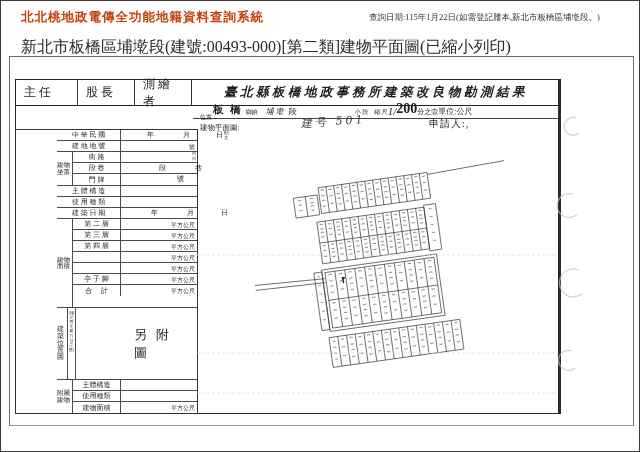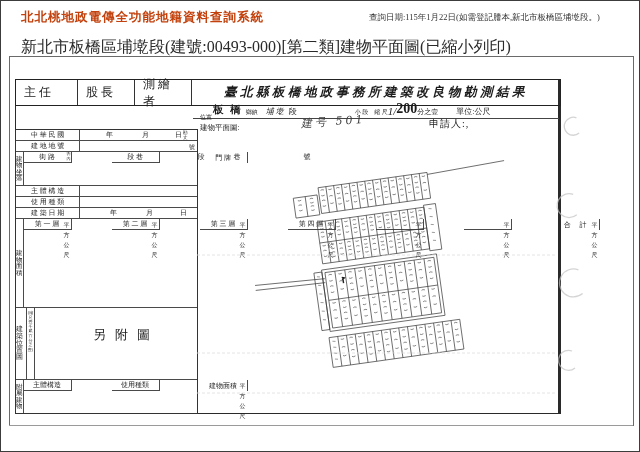--- a/index.html
+++ b/index.html
@@ -27,35 +27,35 @@
   .plan-label{left:199px;top:119px;font-size:6px;line-height:1.5;color:#222;}
   .plan-label b{font-size:7.5px;font-weight:400;}
   .handwritten{left:300px;top:113px;font-size:11px;font-style:italic;color:#3d3d3d;
     transform:rotate(-4deg);letter-spacing:3px;font-family:"DejaVu Serif",serif;}
   .applicant{left:428px;top:116px;font-size:10px;color:#222;letter-spacing:1px;}
   
   .form-box{left:14px;top:78px;width:546px;height:335px;border:1.5px solid #2a2a2a;
     box-sizing:border-box;}
   
   .ltable{left:14px;top:128px;width:183px;height:285px;border:1.2px solid #333;
-    box-sizing:border-box;display:flex;flex-direction:column;background:transparent;}
+    box-sizing:border-box;display:flex;flex-direction:column;background:transparent;padding-left:41px;}
   .trow{display:flex;border-bottom:1px solid #4a4a4a;box-sizing:border-box;height:11px;
     font-size:7px;line-height:10px;}
   .trow:last-child{border-bottom:none;}
   .lab{width:64px;border-right:1px solid #4a4a4a;box-sizing:border-box;
     display:flex;align-items:center;justify-content:center;white-space:nowrap;}
   .lab-n{width:48px;border-right:1px solid #4a4a4a;box-sizing:border-box;
     display:flex;align-items:center;justify-content:center;white-space:nowrap;}
   .gcol{width:16px;border-right:1px solid #4a4a4a;box-sizing:border-box;
     display:flex;flex-direction:column;align-items:center;justify-content:space-around;
     font-size:6.5px;line-height:1;padding:2px 0;}
   .val{flex:1;position:relative;font-size:7px;}
   .group{display:flex;border-bottom:1px solid #4a4a4a;}
   .group:last-child{border-bottom:none;}
-  .gi{flex:1;display:flex;flex-direction:row;gap:40px;}
+  .gi{flex:1;display:flex;flex-direction:column;}
   .gi .trow:last-child{border-bottom:none;}
   .unit{position:absolute;right:2px;top:1px;font-size:6px;color:#222;}
   .micro-v{position:absolute;right:0;top:0;width:6px;font-size:4px;line-height:4.5px;
     word-break:break-all;color:#333;text-align:center;}
   .seg{position:absolute;font-size:7px;}
   .stack2{display:inline-block;vertical-align:top;font-size:4.5px;line-height:5px;width:6px;}
   
   .pos-note{width:7px;font-size:4px;line-height:4.6px;word-break:break-all;
     color:#2a2a2a;text-align:center;padding-top:3px;}
   .attached{flex:1;position:relative;}
@@ -90,21 +90,21 @@
   <div class="abs loc-row">
     <span style="font-size:10.5px;font-weight:700;letter-spacing:2px;margin-left:16px;margin-top:41px;">板 橋</span>
     <span style="font-size:6px;margin-left:3px;">鄉鎮</span>
     <span style="font-size:8px;font-style:italic;margin-left:8px;">埔 墘</span>
     <span style="font-size:8px;margin-left:5px;">段</span>
     <span style="font-size:6px;margin-left:58px;">小 段</span>
     <span style="font-size:6px;margin-left:6px;">縮 尺</span>
     <span style="font-size:11px;font-style:italic;">1/</span>
     <span style="font-size:14px;font-weight:700;">200</span>
     <span style="font-size:7px;">分之壹</span>
-    <span style="font-size:8px;margin-left:18px;">單位:公尺</span>
+    <span style="font-size:8px;margin-left:0;">單位:公尺</span>
   </div>
   <div class="abs underline"></div>
 
   <div class="abs plan-label" style="top:112px;">
     <span>位置</span><br>
     <b>建物平面圖:</b>
   </div>
   <div class="abs handwritten">建号 501</div>
   <div class="abs applicant">申請人:,</div>
 
@@ -166,26 +166,20 @@
         <span class="seg" style="left:30px;">年</span>
         <span class="seg" style="left:66px;">月</span>
         <span class="seg" style="left:100px;">日</span>
       </div>
     </div>
 
     <div class="group" style="height:88px;">
       <div class="gcol">建物面積</div>
       <div class="gi" id="floor-rows">
           <div class="trow">
-            <div class="lab-n">第 一 層</div>
-            <div class="val">
-              <span class="unit">平方公尺</span>
-            </div>
-          </div>
-          <div class="trow">
             <div class="lab-n">第 二 層</div>
             <div class="val">
               <span class="unit">平方公尺</span>
             </div>
           </div>
           <div class="trow">
             <div class="lab-n">第 三 層</div>
             <div class="val">
               <span class="unit">平方公尺</span>
             </div>
@@ -197,20 +191,26 @@
             </div>
           </div>
           <div class="trow">
             <div class="lab-n"></div>
             <div class="val">
               <span class="unit">平方公尺</span>
             </div>
           </div>
           <div class="trow">
             <div class="lab-n"></div>
+            <div class="val">
+              <span class="unit">平方公尺</span>
+            </div>
+          </div>
+          <div class="trow">
+            <div class="lab-n">亭 子 腳</div>
             <div class="val">
               <span class="unit">平方公尺</span>
             </div>
           </div>
           <div class="trow">
             <div class="lab-n">合　 計</div>
             <div class="val">
               <span class="unit">平方公尺</span>
             </div>
           </div>

